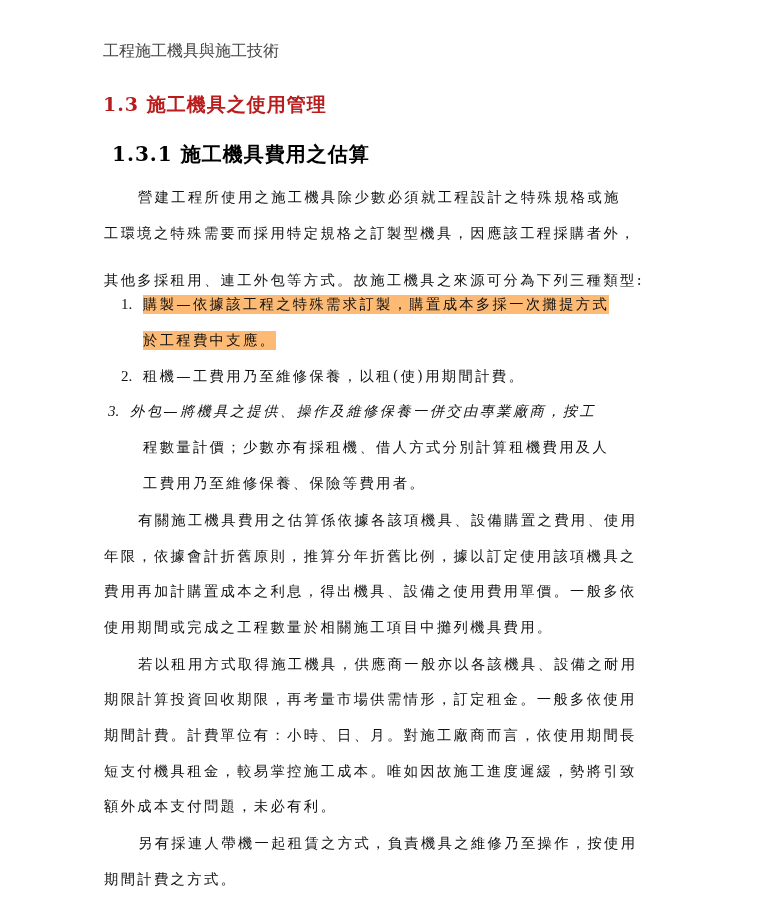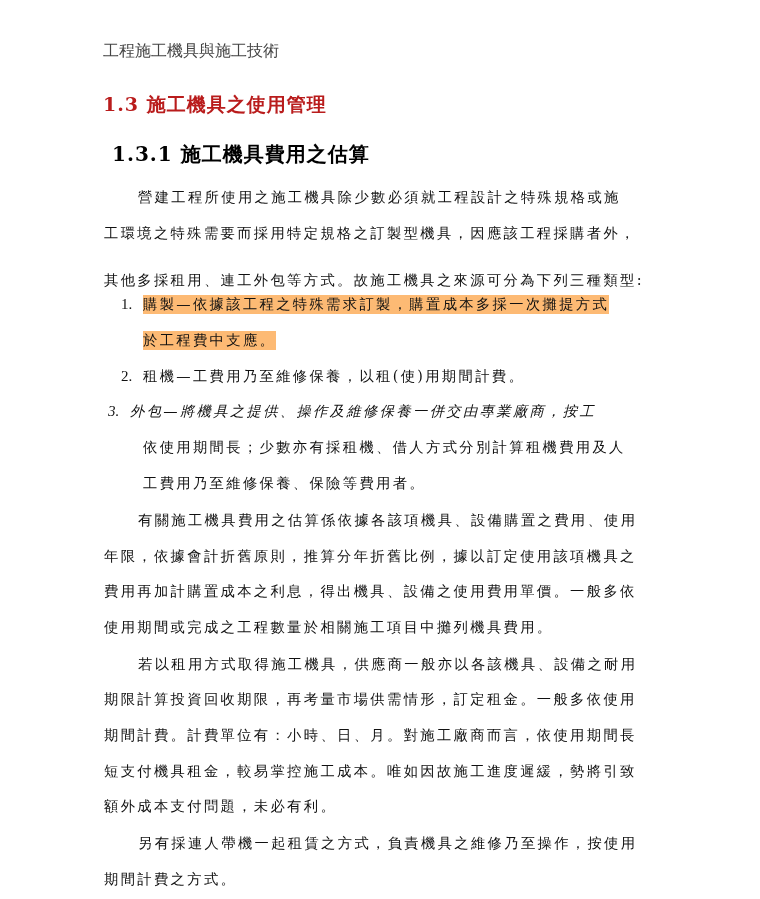--- a/index.html
+++ b/index.html
@@ -92,21 +92,21 @@
     <div>
       <div class="line" style="left:121px; top:366px;">
         <span class="num">2.</span><span>租機—工費用乃至維修保養，以租(使)用期間計費。</span>
       </div>
     </div>
 
     <div>
       <div class="line" style="left:108px; top:401px;font-style:italic;">
         <span class="num">3.</span><span>外包—將機具之提供、操作及維修保養一併交由專業廠商，按工</span>
       </div>
-      <div class="line" style="left:143px; top:437px;">依使用期間長；少數亦有採租機、借人方式分別計算租機費用及人</div>
+      <div class="line" style="left:143px; top:437px;">程數量計價；少數亦有採租機、借人方式分別計算租機費用及人</div>
       <div class="line" style="left:143px; top:473px;">工費用乃至維修保養、保險等費用者。</div>
     </div>
   </div>
 
   <div>
     <div class="line" style="left:138px; top:510px;">有關施工機具費用之估算係依據各該項機具、設備購置之費用、使用</div>
     <div class="line" style="left:104px; top:546px;text-align:center;">年限，依據會計折舊原則，推算分年折舊比例，據以訂定使用該項機具之</div>
     <div class="line" style="left:104px; top:581px;">費用再加計購置成本之利息，得出機具、設備之使用費用單價。一般多依</div>
     <div class="line" style="left:104px; top:617px;">使用期間或完成之工程數量於相關施工項目中攤列機具費用。</div>
   </div>

